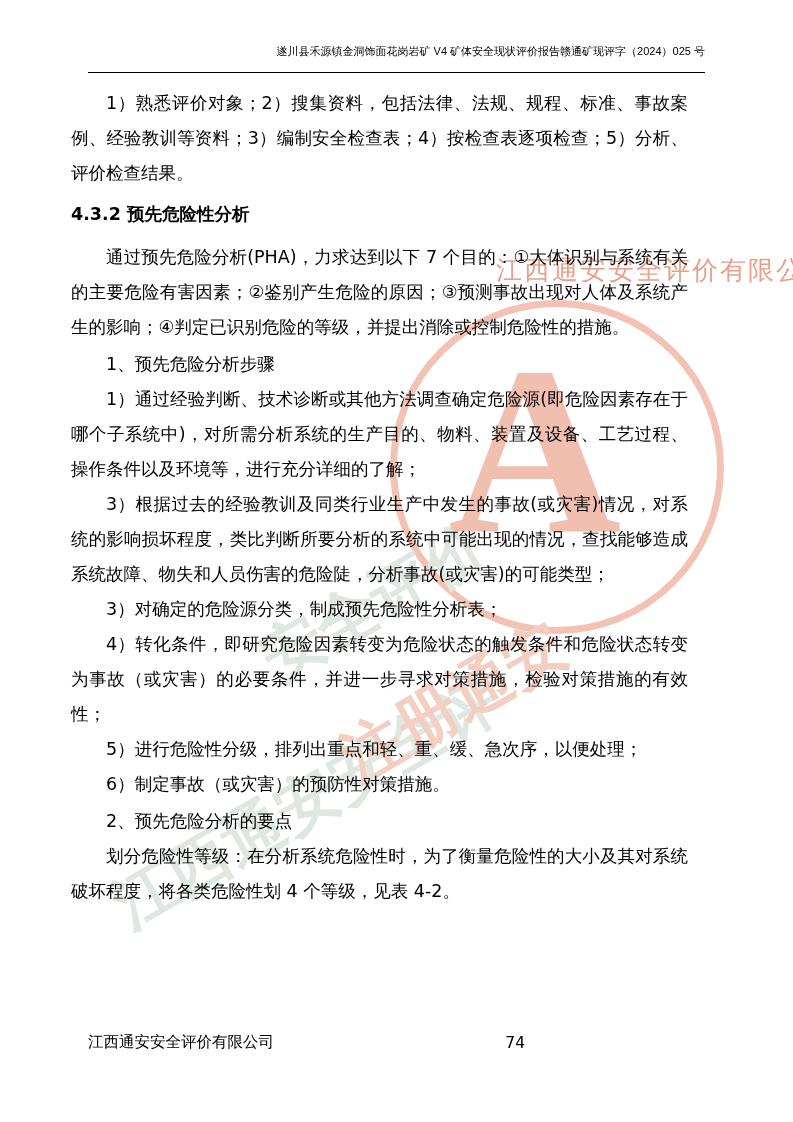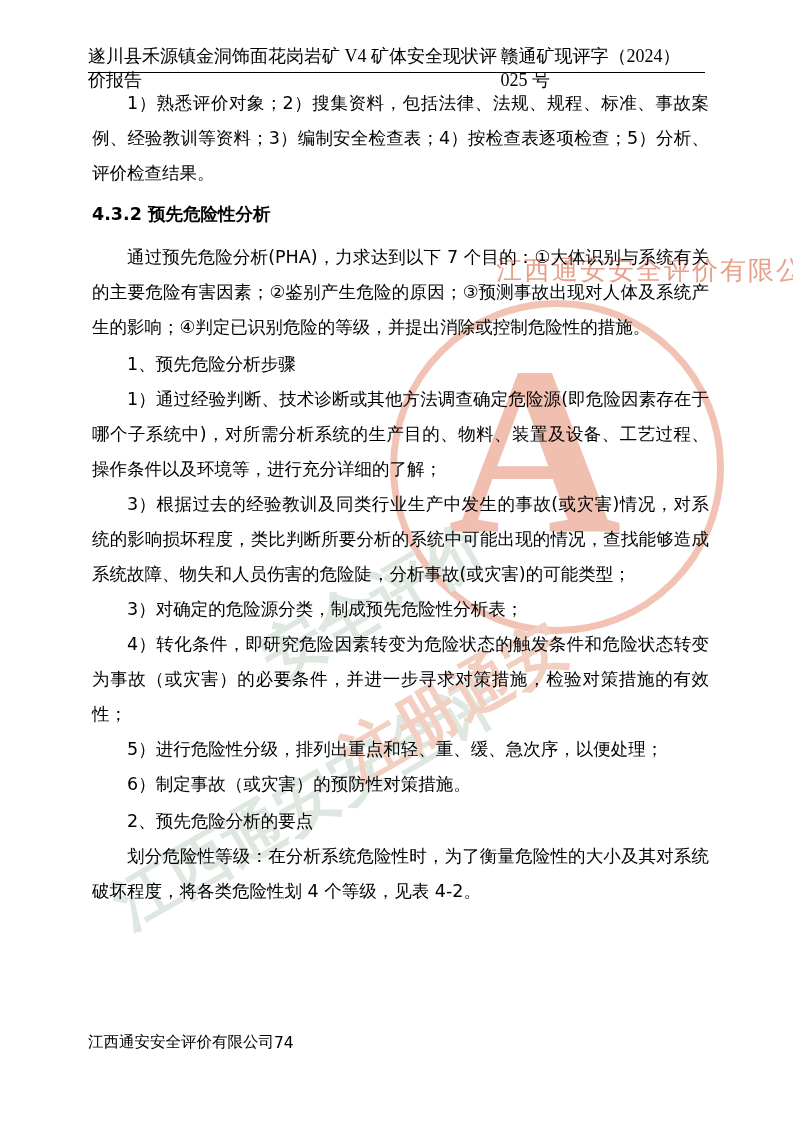--- a/index.html
+++ b/index.html
@@ -82,36 +82,36 @@
     position: relative;
     z-index: 2;
   }
   .header {
     position: absolute;
     left: 0; top: 44px;
     width: 793px;
     padding: 0 88px;
     box-sizing: border-box;
     display: flex;
-    justify-content: center;
-    font-size: 18px;
+    justify-content: flex-end;
+    font-size: 11px;
     color: #000;
-    font-family: Liberation Serif, serif;
+    font-family: Liberation Sans, sans-serif;
   }
   .header-line {
     position: absolute;
     left: 88px;
     top: 72px;
     width: 617px;
     height: 1px;
     background: #000;
   }
   .body {
     position: absolute;
-    left: 92px;
+    left: 71px;
     top: 86px;
     width: 617px;
     font-size: 17.5px;
     line-height: 35px;
     color: #000;
     font-family: "DejaVu Sans", sans-serif;
     text-align: justify;
   }
   .p {
     margin: 0;
@@ -136,21 +136,21 @@
     width: 617px;
     display: flex;
     align-items: center;
     font-size: 15.5px;
     color: #000;
     font-family: "DejaVu Sans", sans-serif;
   }
   .footer-left { flex: 0 0 auto; }
   .footer-page {
     flex: 1 1 auto;
-    text-align: left;
+    text-align: right;
     padding-right: 180px;
   }
 </style>
 </head>
 <body>
 
 <div class="page">
 
   <div class="watermark">
     <div class="wm-ring"></div>

